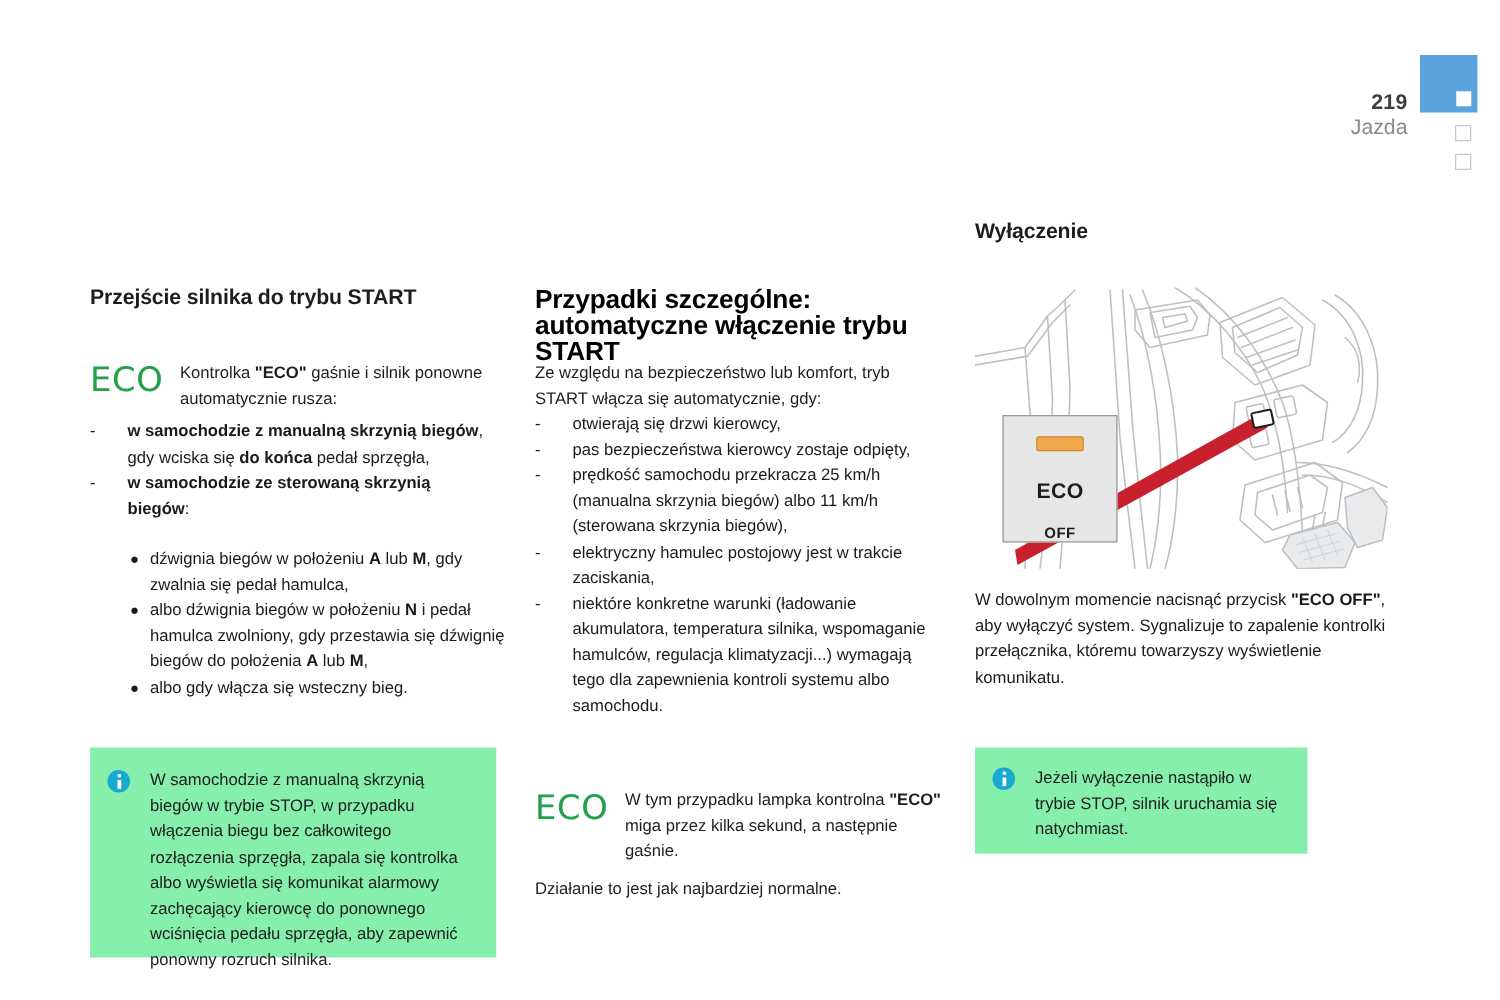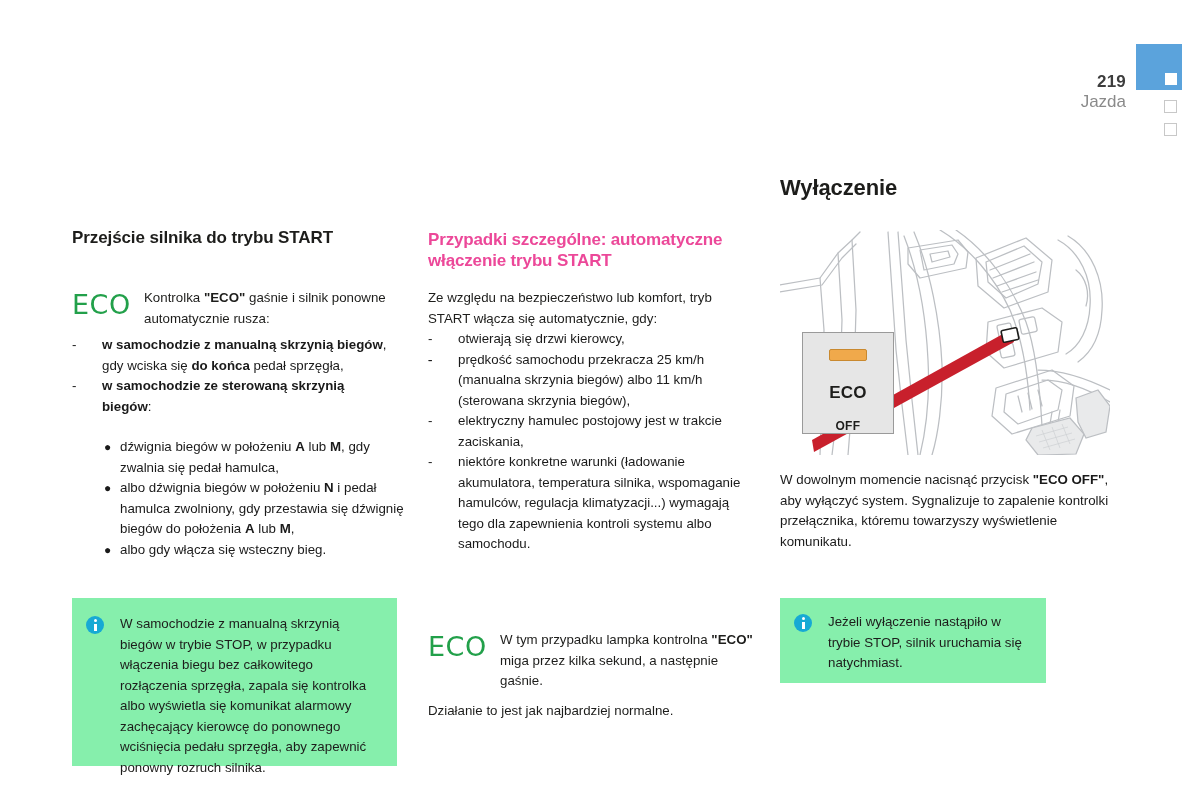--- a/index.html
+++ b/index.html
@@ -83,23 +83,23 @@
   .col-right { left: 780px; width: 330px; }
 
   h1.section-title {
     font-size: 17px;
     font-weight: bold;
     color: #1d1d1b;
     margin: 0;
     letter-spacing: -0.1px;
   }
   h2.sub-title {
-    font-size: 17px;
+    font-size: 21px;
     font-weight: bold;
-    color: #ec4899;
+    color: #000000;
     margin: 0;
     line-height: 21px;
     letter-spacing: -0.15px;
   }
 
   .body-text {
     font-size: 13.3px;
     line-height: 20.5px;
     color: #1d1d1b;
   }
@@ -259,38 +259,38 @@
 </div>
 
 <div class="col col-mid">
 
   <h2 class="sub-title" style="position:absolute; top:229px; left:0; width:325px;">Przypadki szczególne: automatyczne włączenie trybu START</h2>
 
   <div class="body-text" style="position:absolute; top:288px; left:0; width:320px;">Ze względu na bezpieczeństwo lub komfort, tryb START włącza się automatycznie, gdy:</div>
 
   <ul class="dash-list" style="position:absolute; top:329px; left:0; width:325px;">
     <li><span class="dash">-</span><span>otwierają się drzwi kierowcy,</span></li>
-    <li><span class="dash">-</span></li>
+    <li><span class="dash">-</span><span>pas bezpieczeństwa kierowcy zostaje odpięty,</span></li>
     <li><span class="dash">-</span><span>prędkość samochodu przekracza 25 km/h (manualna skrzynia biegów) albo 11 km/h (sterowana skrzynia biegów),</span></li>
     <li><span class="dash">-</span><span>elektryczny hamulec postojowy jest w trakcie zaciskania,</span></li>
     <li><span class="dash">-</span><span>niektóre konkretne warunki (ładowanie akumulatora, temperatura silnika, wspomaganie hamulców, regulacja klimatyzacji...) wymagają tego dla zapewnienia kontroli systemu albo samochodu.</span></li>
   </ul>
 
   <div class="eco-block" style="position:absolute; top:630px; left:0; width:325px;">
     <div class="eco-logo">ECO</div>
     <div class="eco-text body-text"><span>W tym przypadku lampka kontrolna </span><b>"ECO"</b><span> miga przez kilka sekund, a następnie gaśnie.</span></div>
   </div>
 
   <div class="body-text" style="position:absolute; top:701px; left:0; width:325px; font-weight:normal;">Działanie to jest jak najbardziej normalne.</div>
 
 </div>
 
 <div class="col col-right">
 
-  <h1 class="section-title" style="position:absolute; top:175px; left:0; width:330px; font-size:22px;">Wyłączenie</h1>
+  <h1 class="section-title" style="position:absolute; top:175px; left:0; width:330px; font-size:17px;">Wyłączenie</h1>
 
   <div class="illus-wrap" style="position:absolute; top:230px; left:0;">
     <svg width="330" height="225" viewBox="0 0 330 225" xmlns="http://www.w3.org/2000/svg">
       <g fill="none" stroke="#bcbfc3" stroke-width="1.25" stroke-linejoin="round" stroke-linecap="round">
 
         <path d="M0 55 L40 48 L58 23 L72 10 L80 2"></path>
         <path d="M0 62 L42 55 L62 28 L76 14"></path>
         <path d="M58 23 L62 90 L60 150 L55 200 L52 225"></path>
         <path d="M72 10 L76 80 L74 150 L70 200 L68 225"></path>
         <path d="M40 48 L44 100 L42 170 L40 225"></path>

